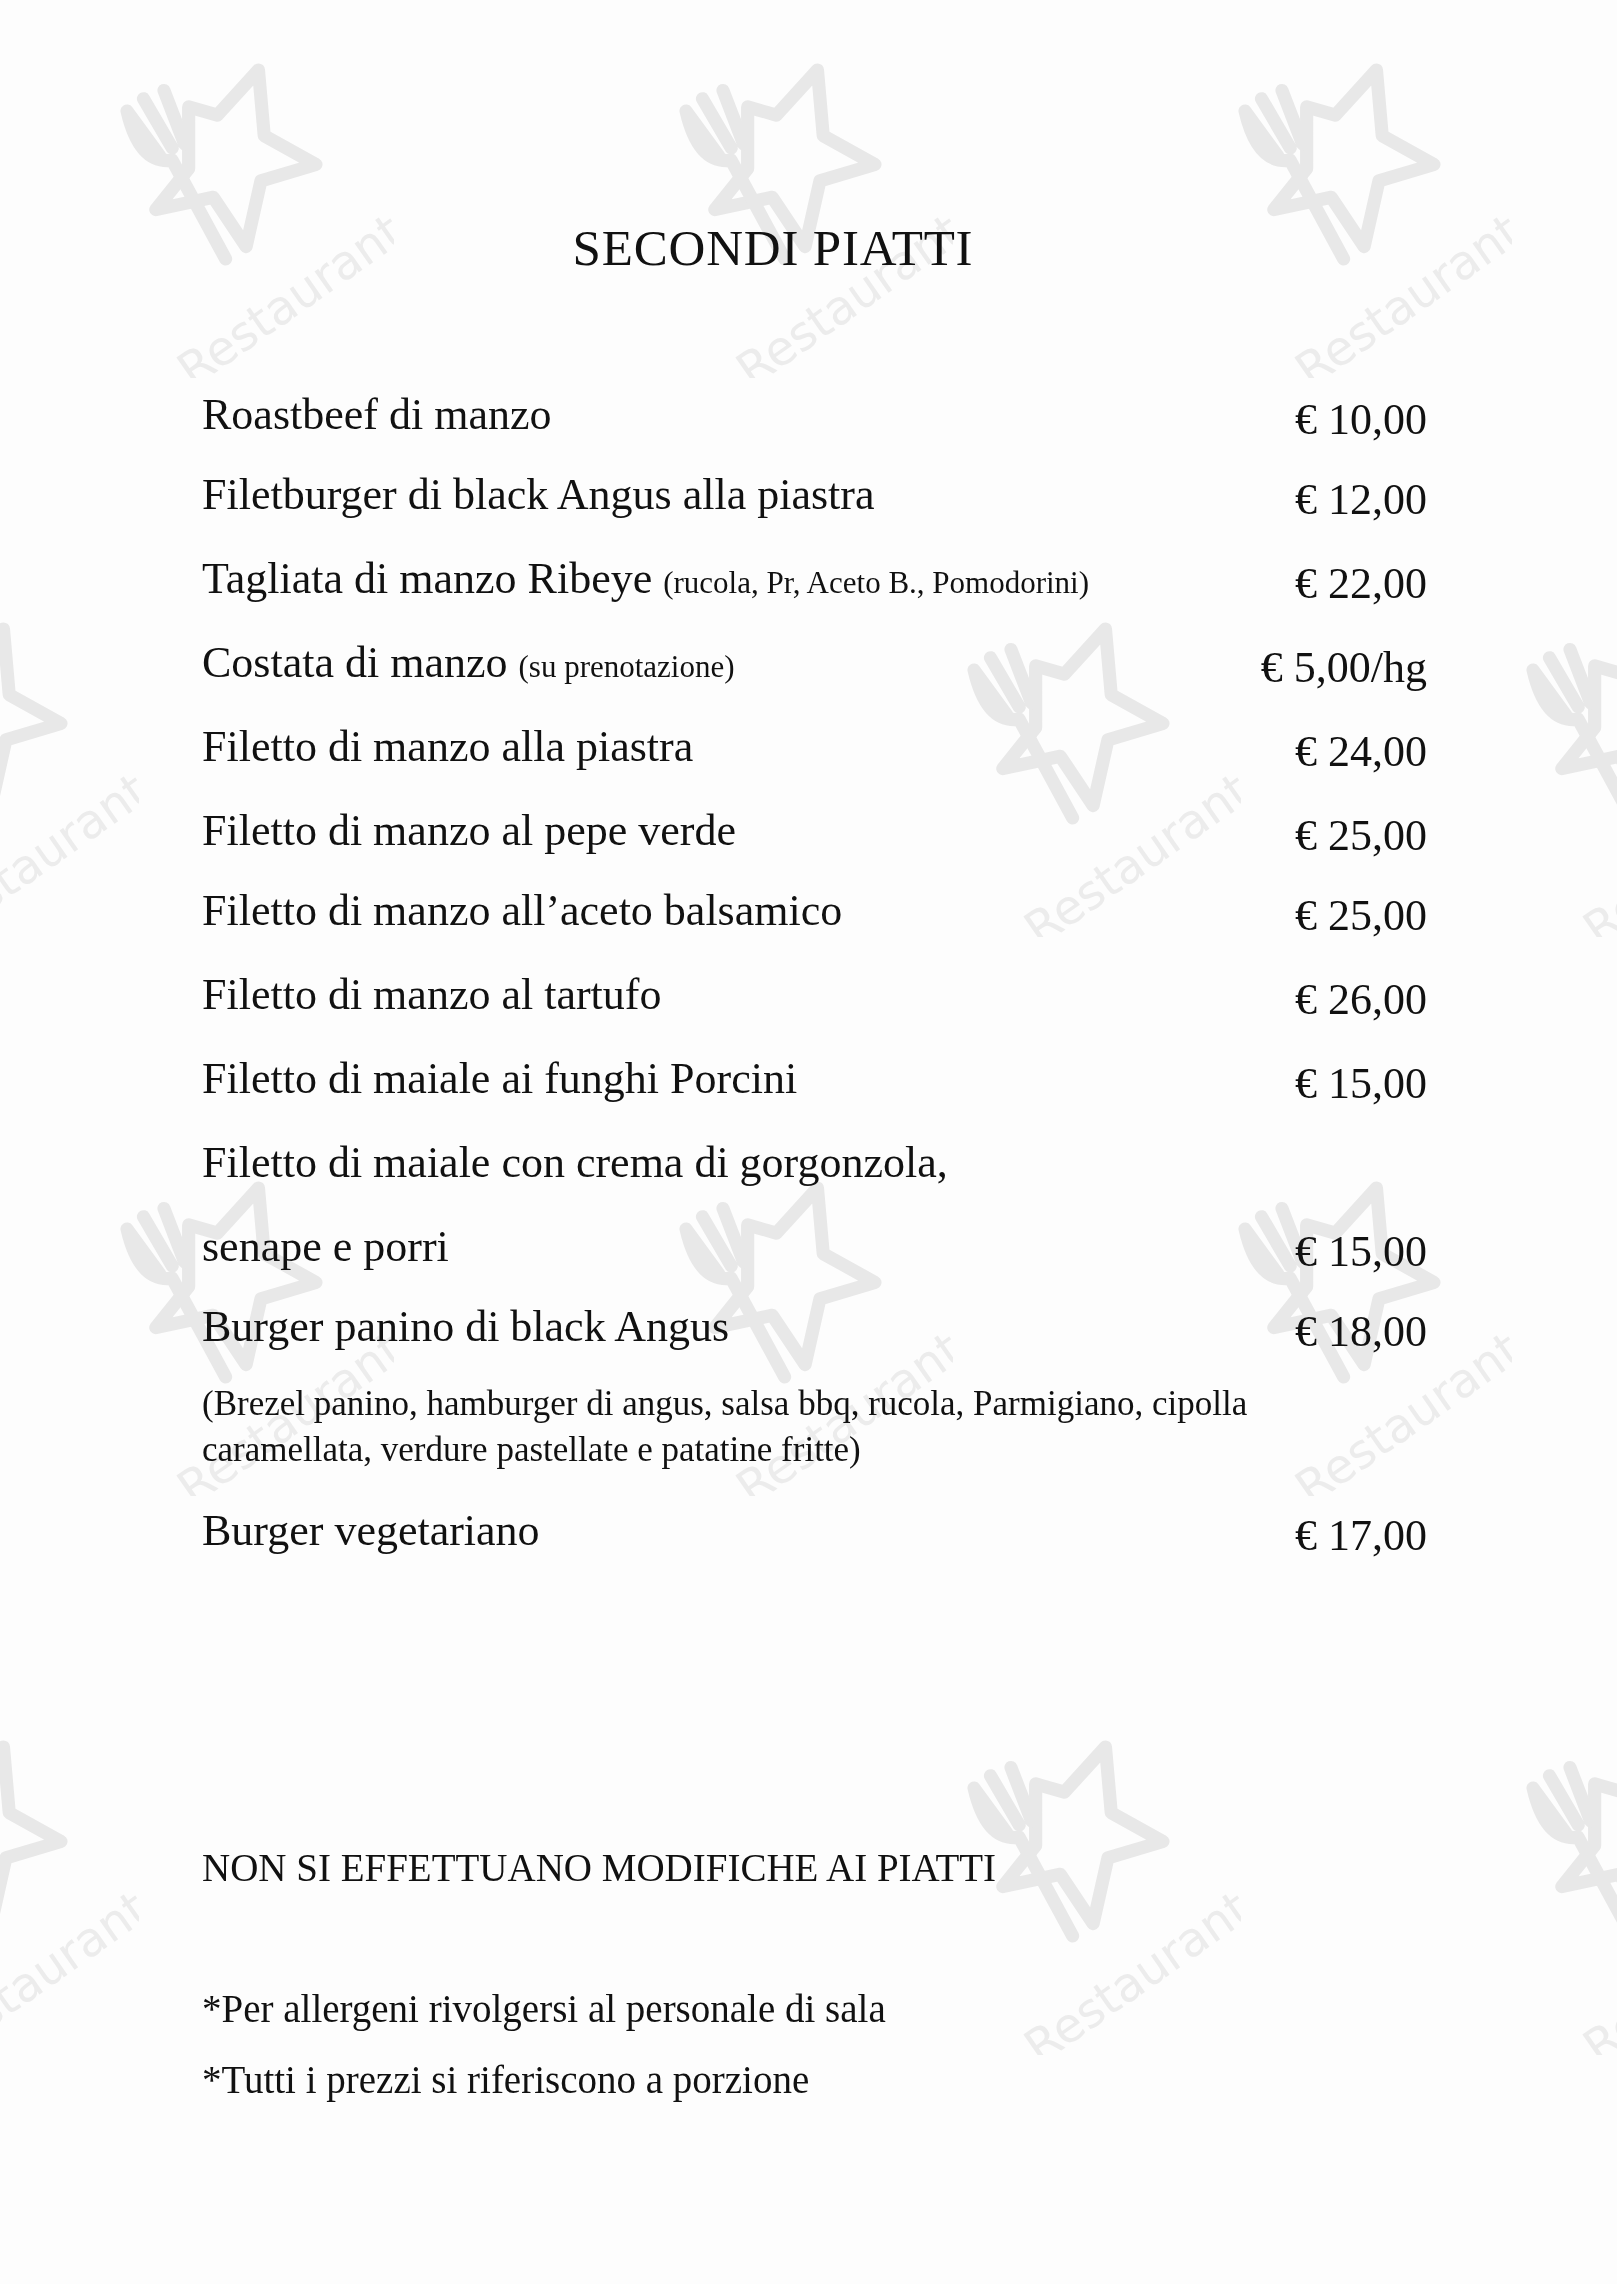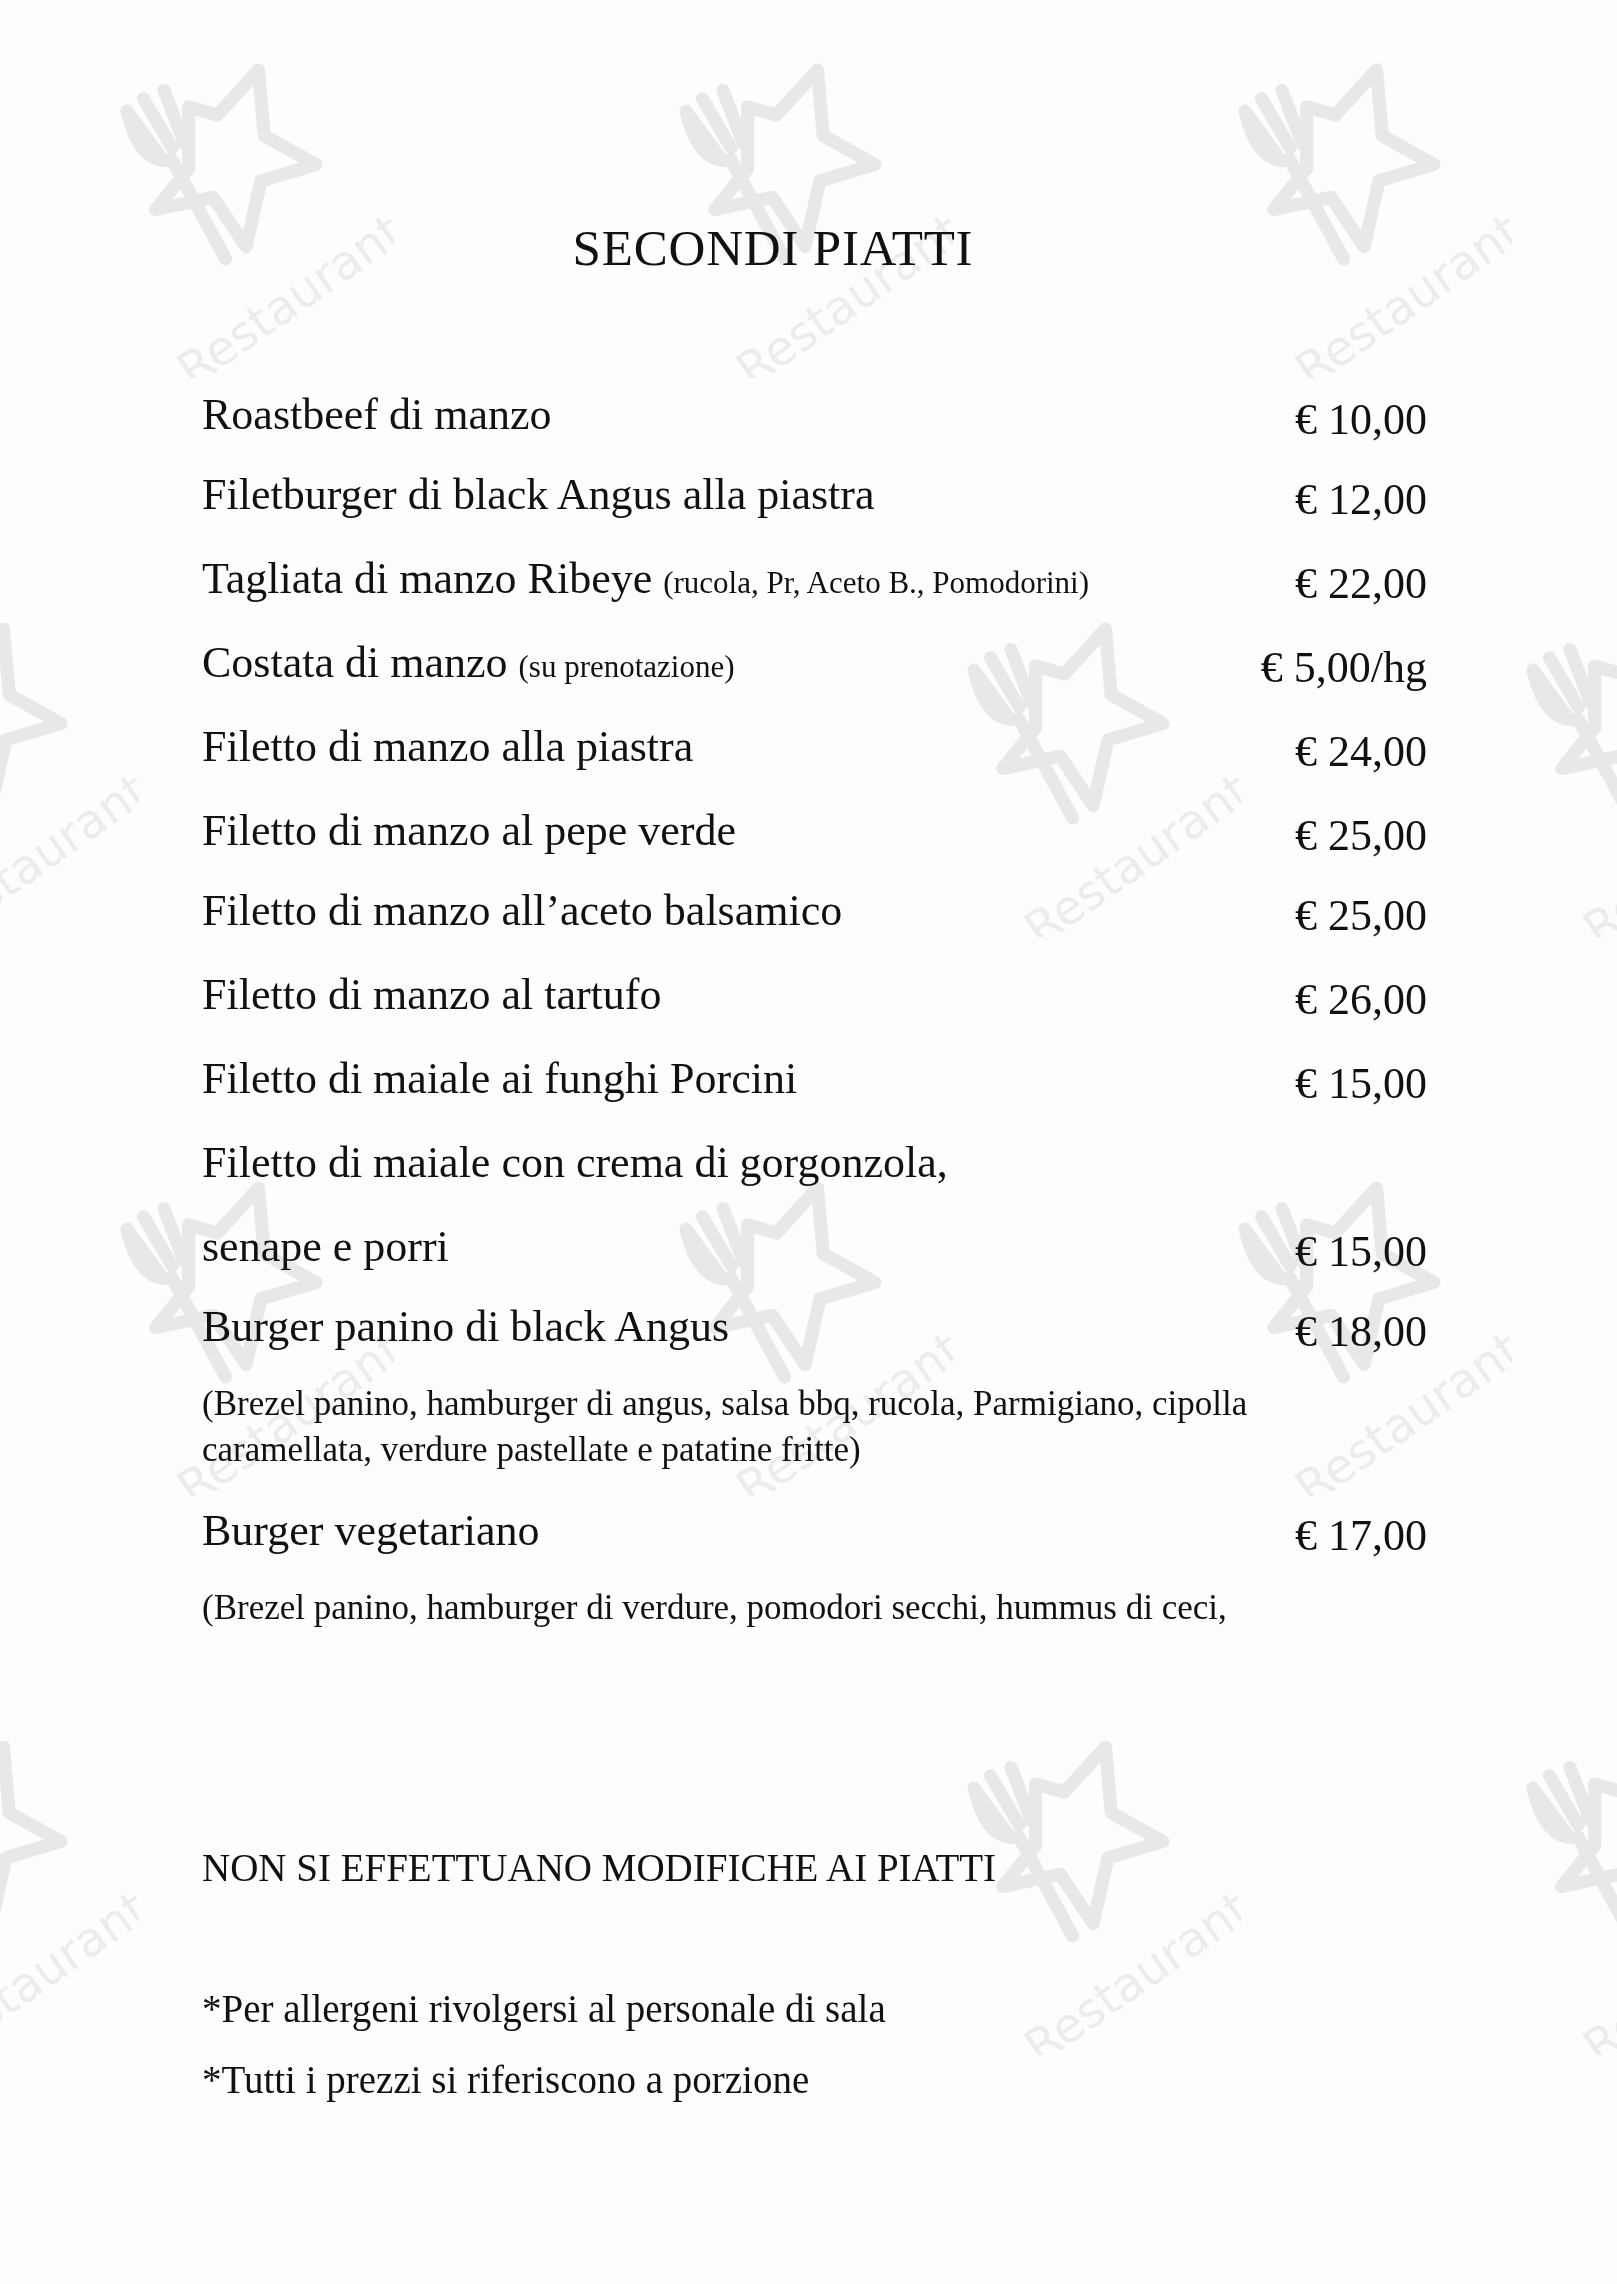--- a/index.html
+++ b/index.html
@@ -221,19 +221,18 @@
 </div>
 <div class="desc" style="top:1381px">
   <div>(Brezel panino, hamburger di angus, salsa bbq, rucola, Parmigiano, cipolla</div>
   <div>caramellata, verdure pastellate e patatine fritte)</div>
 </div>
 <div class="row" style="top:1501px">
   <span class="name">Burger vegetariano</span>
   <span class="price">€ 17,00</span>
 </div>
 <div class="desc" style="top:1585px">
-  <div>(Brezel panino, hamburger di verdure, pomodori secchi, hummus di ceci,</div>
 </div>
 
 <div class="foot" style="top:1845px">NON SI EFFETTUANO MODIFICHE AI PIATTI</div>
 <div class="foot" style="top:1986px">*Per allergeni rivolgersi al personale di sala</div>
 <div class="foot" style="top:2057px">*Tutti i prezzi si riferiscono a porzione</div>
 
 
 </body></html>

